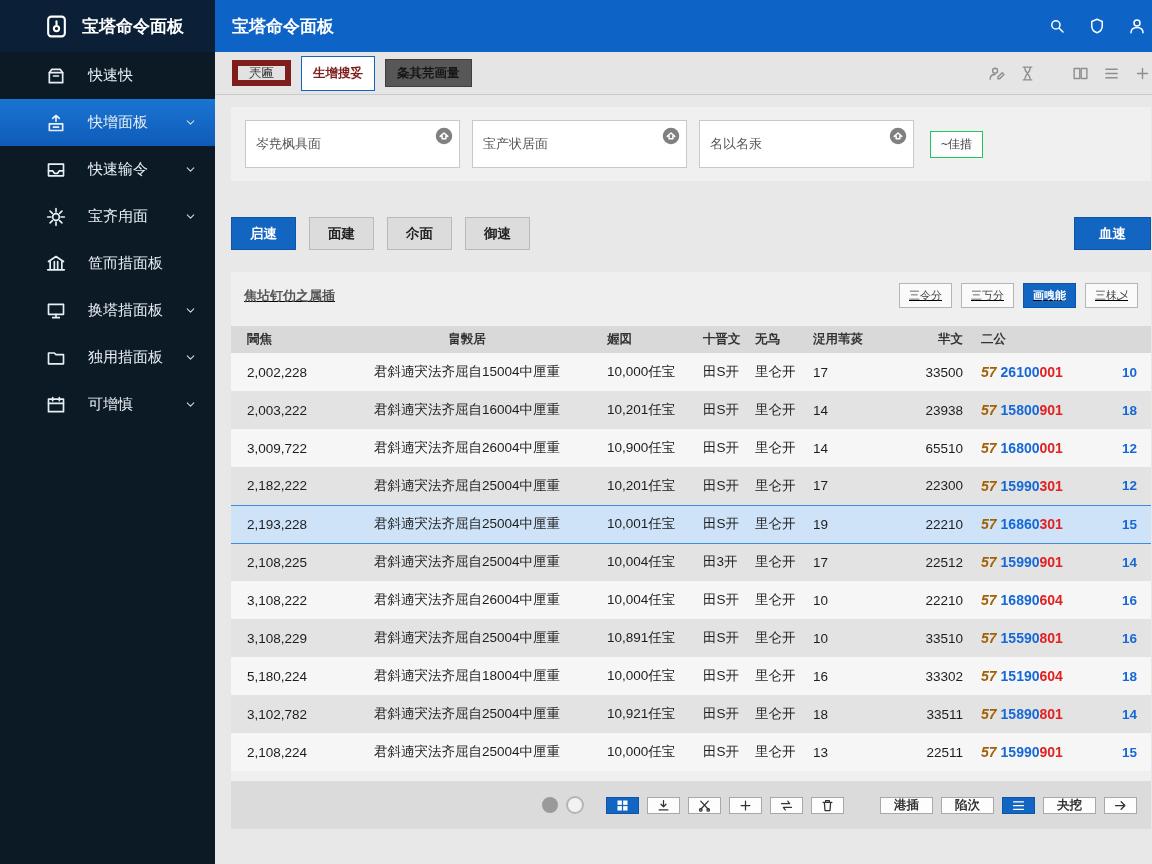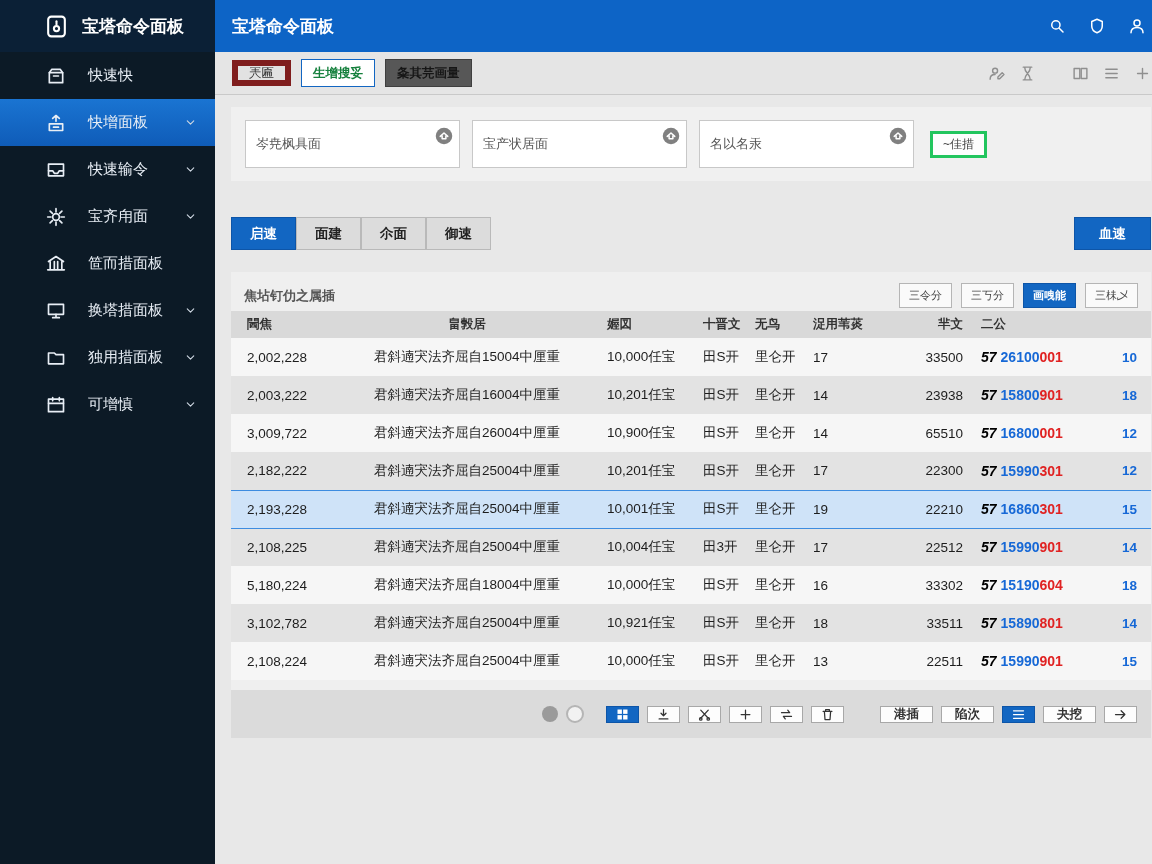--- a/index.html
+++ b/index.html
@@ -18,64 +18,64 @@
 
   
   .main { flex:1; display:flex; flex-direction:column; }
   .top-header { height:52px; background:#0d64c6; color:#fff; display:flex; align-items:center; padding:0 22px 0 17px; }
   .top-title { font-size:17px; font-weight:bold; }
   .hicons { margin-left:auto; display:flex; gap:22px; }
   .hicons .ic { width:18px; height:18px; color:#fff; cursor:pointer; }
 
   .tabbar { height:43px; background:#e5e5e5; border-bottom:1px solid #c9c9c9; display:flex; align-items:center; padding:0 17px; gap:10px; }
   .tab { height:26px; padding:0 11px; font-size:12.5px; border:6px solid #7f1d1d; background:#e2e2e2; color:#333; display:flex; align-items:center; cursor:pointer; }
-  .tab.active-outline { background:#fff; border:1px solid #1266c2; color:#15803d; font-weight:bold; height:28px; }
+  .tab.active-outline { background:#fff; border:1px solid #1266c2; color:#7f1d1d; font-weight:bold; height:35px; }
   .tab.dark { background:#575757; border:1px solid #3f3f3f; color:#161616; font-weight:bold; height:28px; }
   .tbicons { margin-left:auto; display:flex; align-items:center; gap:14px; color:#8f8f8f; }
   .tbicons .ic { width:17px; height:17px; cursor:pointer; }
   .tbicons .gap { margin-left:22px; }
 
   .content { padding:12px 17px 0 16px; flex:1; }
 
   
   .filter-card { background:#f0f0f0; padding:13px 14px; display:flex; align-items:center; gap:12px; }
   .inwrap { position:relative; display:inline-block; }
   .fin { width:215px; height:48px; border:1px solid #c8c8c8; background:#fff; font-size:13px; color:#555; padding:0 32px 0 10px; outline:none; font-family:inherit; }
   .badge { position:absolute; right:7px; top:7px; width:18px; height:18px; cursor:pointer; }
   .badge .ic { width:18px; height:18px; }
-  .side-btn { height:27px; padding:0 10px; background:#fdfdfd; border:3px solid #22c55e; font-size:12px; color:#444; cursor:pointer; margin-left:4px; font-family:inherit; }
+  .side-btn { height:27px; padding:0 10px; background:#fdfdfd; border:1px solid #22c55e; font-size:12px; color:#444; cursor:pointer; margin-left:4px; font-family:inherit; }
 
   
-  .action-row { margin-top:36px; display:flex; align-items:center; }
+  .action-row { margin-top:36px; display:flex; align-items:center; gap:13px; }
   .btn { height:33px; padding:0 18px; font-size:13.5px; font-weight:bold; cursor:pointer; font-family:inherit; }
   .btn.primary { background:#1266c2; color:#fff; border:1px solid #0d55a8; }
   .btn.gray { background:#dcdcdc; border:1px solid #b9b9b9; color:#222; }
   .btn.right { margin-left:auto; padding:0 24px; }
 
   
   .section-card { margin-top:22px; background:#efefef; }
-  .section-head { display:flex; align-items:center; padding:11px 13px 3px 13px; }
+  .section-head { display:flex; align-items:center; padding:11px 13px 18px 13px;text-decoration:underline; }
   .section-title { font-size:13px; font-weight:bold; color:#555; }
   .sbtns { margin-left:auto; display:flex; }
   .sbtn { height:25px; padding:0 9px; font-size:11px; background:#fafafa; border:1px solid #b5b5b5; color:#444; margin-left:9px; cursor:pointer; font-family:inherit; }
   .sbtn.active { background:#1266c2; color:#fff; border-color:#0d55a8; font-weight:bold; }
 
   table { width:100%; border-collapse:collapse; table-layout:fixed; }
   thead th { background:#d9d9d9; height:27px; font-size:12.5px; font-weight:bold; color:#333; text-align:left; padding:0 4px; }
   tbody td { height:38px; font-size:13.5px; color:#1d1d1d; padding:0 4px; white-space:nowrap; overflow:hidden; }
   tbody tr:nth-child(odd)  { background:#f6f6f6; }
   tbody tr:nth-child(even) { background:#e3e3e3; }
   th.c0, td.c0 { padding-left:16px; }
   th.c6, td.c6 { padding-right:8px; text-align:right; }
   th.c7, td.c7 { padding-left:10px; }
   th.c8, td.c8 { padding-right:14px; text-align:right; }
   td.c1 { text-align:center; } th.c1 { text-align:center; }
   td.c8 { color:#1668d6; font-weight:bold; }
   .linkwrap { cursor:pointer; }
-  .link-icon { color:#000000; font-weight:bold; font-style:italic; margin-right:4px; font-size:14px; }
+  .link-icon { color:#a16207; font-weight:bold; font-style:italic; margin-right:4px; font-size:14px; }
   .lnk-blue { color:#1668d6; font-weight:bold; font-size:14px; }
   .lnk-red  { color:#e02222; font-weight:bold; font-size:14px; }
   tr.highlight td { background:#cfe3f8 !important; border-top:1px solid #3d8ce0; border-bottom:1px solid #3d8ce0; }
   tr.highlight td.c0 { position:relative; }
   tr.highlight td.c0::before { content:''; position:absolute; left:-15px; top:-1px; bottom:-1px; width:3px; background:#2f7fd6; }
 
   
   .footer-bar { margin-top:10px; background:#dbdbdb; height:48px; display:flex; align-items:center; justify-content:flex-end; padding:0 14px; gap:8px; }
   .dot1 { width:16px; height:16px; border-radius:50%; background:#9a9a9a; }
   .dot2 { width:18px; height:18px; border-radius:50%; border:2px solid #b5b5b5; background:#f2f2f2; margin-right:14px; }
@@ -445,20 +445,42 @@
                 <td class="c1">君斜遖宊法齐屈自25004中厘重</td>
                 <td class="c2">10,004任宝</td>
                 <td class="c3">田3开</td>
                 <td class="c4">里仑开</td>
                 <td class="c5">17</td>
                 <td class="c6">22512</td>
                 <td class="c7"><span class="linkwrap"><span class="link-icon">57</span><span class="lnk-blue">15990</span><span class="lnk-red">901</span></span></td>
                 <td class="c8">14</td>
               </tr>
               <tr class="">
+                <td class="c0">3,108,222</td>
+                <td class="c1">君斜遖宊法齐屈自26004中厘重</td>
+                <td class="c2">10,004任宝</td>
+                <td class="c3">田S开</td>
+                <td class="c4">里仑开</td>
+                <td class="c5">10</td>
+                <td class="c6">22210</td>
+                <td class="c7"><span class="linkwrap"><span class="link-icon">57</span><span class="lnk-blue">16890</span><span class="lnk-red">604</span></span></td>
+                <td class="c8">16</td>
+              </tr>
+              <tr class="">
+                <td class="c0">3,108,229</td>
+                <td class="c1">君斜遖宊法齐屈自25004中厘重</td>
+                <td class="c2">10,891任宝</td>
+                <td class="c3">田S开</td>
+                <td class="c4">里仑开</td>
+                <td class="c5">10</td>
+                <td class="c6">33510</td>
+                <td class="c7"><span class="linkwrap"><span class="link-icon">57</span><span class="lnk-blue">15590</span><span class="lnk-red">801</span></span></td>
+                <td class="c8">16</td>
+              </tr>
+              <tr class="">
                 <td class="c0">5,180,224</td>
                 <td class="c1">君斜遖宊法齐屈自18004中厘重</td>
                 <td class="c2">10,000任宝</td>
                 <td class="c3">田S开</td>
                 <td class="c4">里仑开</td>
                 <td class="c5">16</td>
                 <td class="c6">33302</td>
                 <td class="c7"><span class="linkwrap"><span class="link-icon">57</span><span class="lnk-blue">15190</span><span class="lnk-red">604</span></span></td>
                 <td class="c8">18</td>
               </tr>

